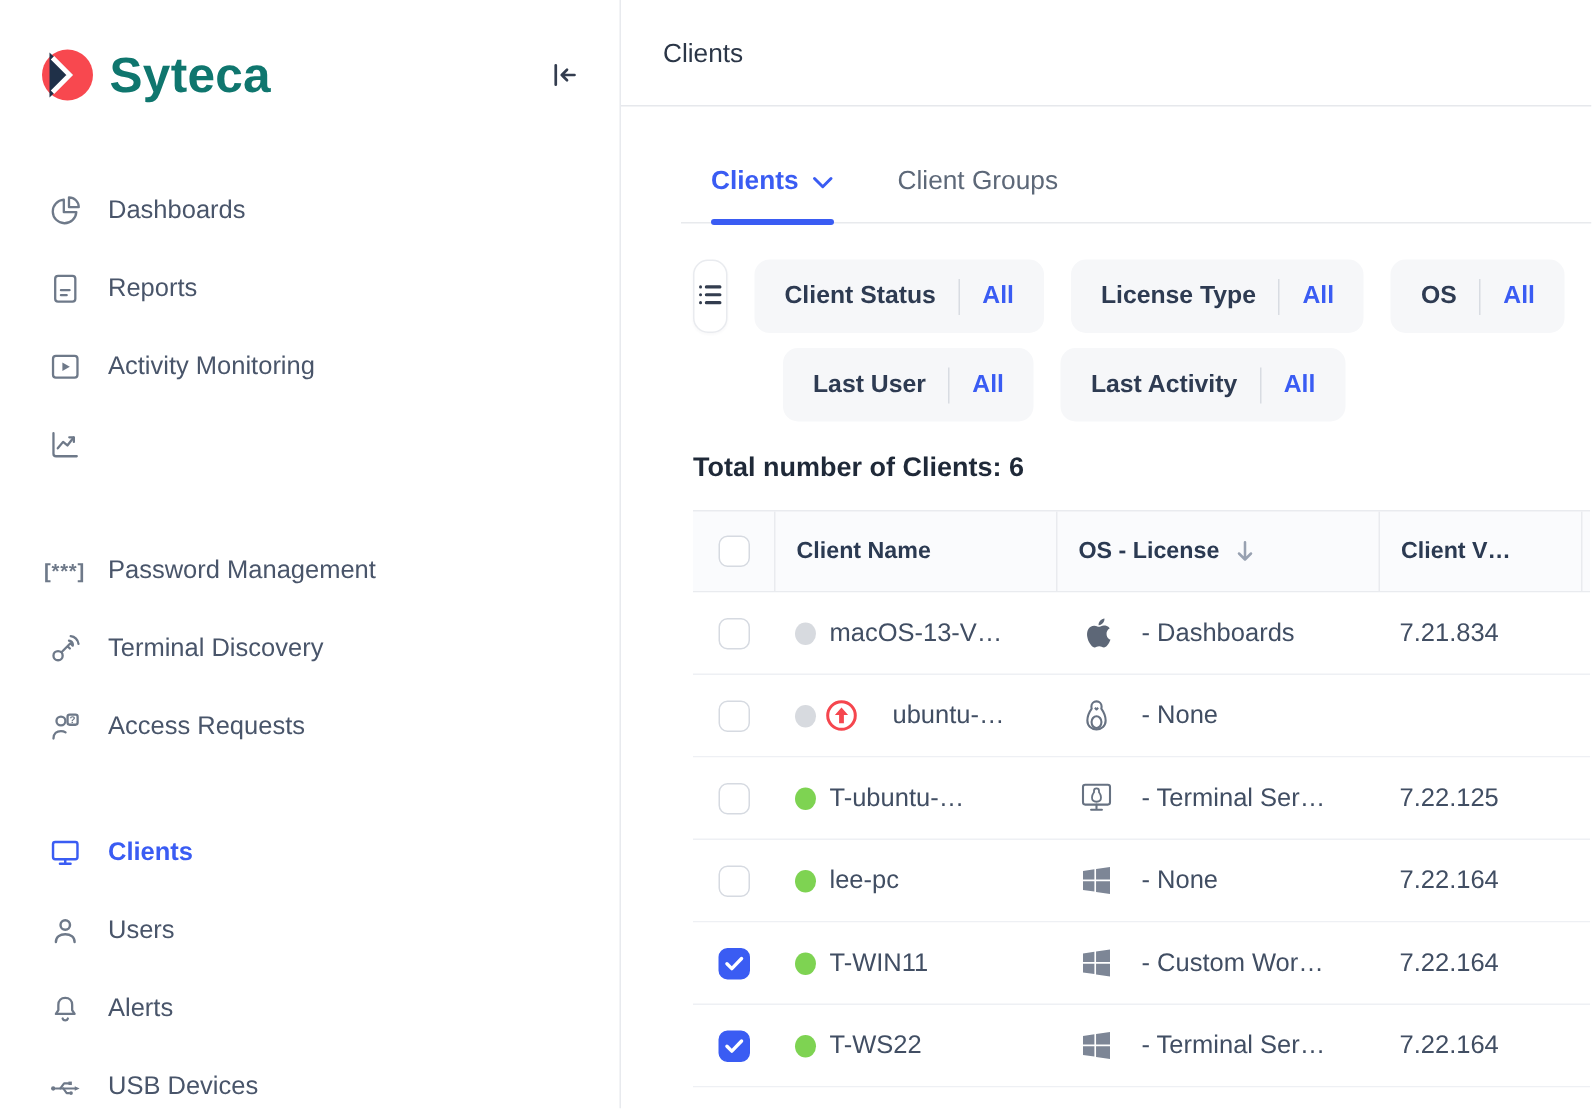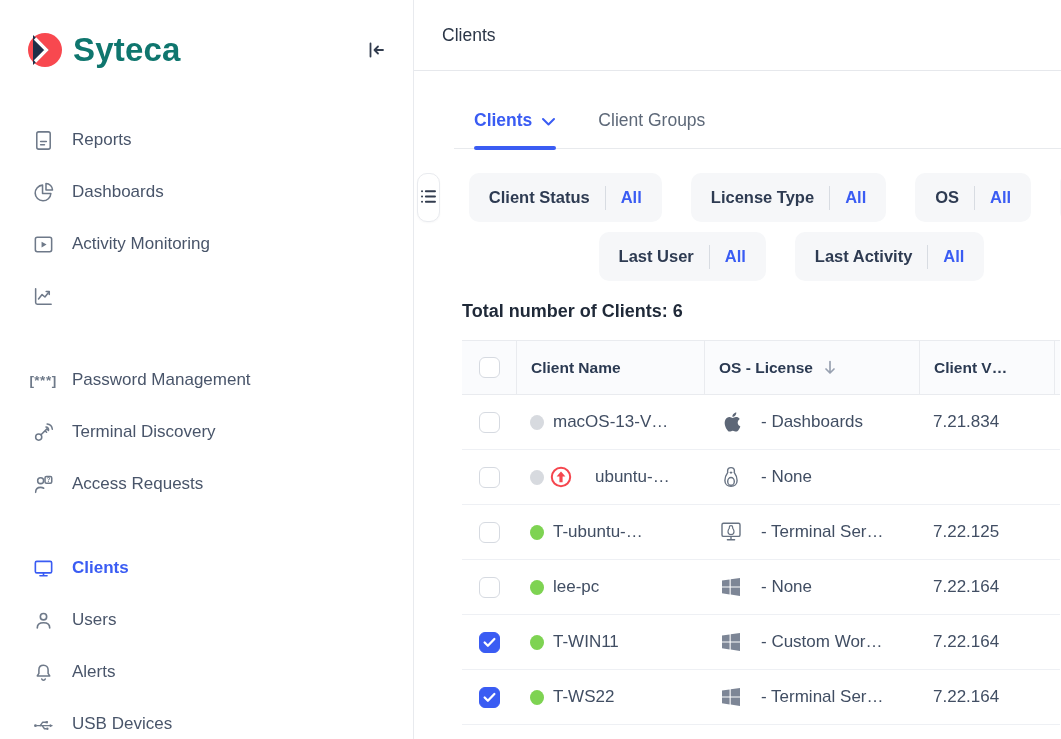--- a/index.html
+++ b/index.html
@@ -36,21 +36,21 @@
   
   .tabs { display:flex; gap:42px; padding:38px 0 0 20px; border-bottom:1px solid #e8eaed; }
   .tab { position:relative; padding-bottom:16px; font-size:17.5px; color:#5d6878; cursor:pointer; display:flex; align-items:center; gap:9px; }
   .tab.active { color:#3a5cf3; font-weight:700; }
   .tab.active::after { content:""; position:absolute; left:0; right:0; bottom:-2px; height:4px; border-radius:2px; background:#3a5cf3; }
   .tab .chev { display:none; margin-top:2px; }
   .tab.active .chev { display:block; }
 
   
   .filters { margin-top:24px; padding-left:8px; }
-  .frow { display:flex; align-items:center; gap:29px; margin-bottom:10px;justify-content:center; }
+  .frow { display:flex; align-items:center; gap:18px; margin-bottom:10px; }
   .frow.second { margin-left:60px; }
   .fbtn { width:52px; height:49px; border:1px solid #e9ebef; border-radius:10px; background:#fff;
     display:flex; align-items:center; justify-content:center; cursor:pointer; box-shadow:0 1px 2px rgba(40,50,70,.04); color:#333d4f; }
   .fbtn svg { width:21px; height:21px; }
   .chip { display:flex; align-items:center; height:49px; background:#f6f7f9; border-radius:10px; padding:0 20px; cursor:pointer; white-space:nowrap; }
   .chip .clabel { font-size:16.5px; font-weight:700; color:#2e3b52; }
   .chip .cdiv { width:1px; height:24px; background:#d8dce2; margin:0 15px; }
   .chip .cval { font-size:16.5px; font-weight:700; color:#3a5cf3; }
   .chip.sliver { width:46px; padding:0; flex:0 0 46px; }
 
@@ -107,35 +107,35 @@
         <svg viewBox="0 0 24 24" fill="none" stroke="currentColor" stroke-width="1.8" stroke-linecap="round" stroke-linejoin="round">
           <path d="M7.5,5.5 v13 M20,12 H11.5 M15,8.5 L11.5,12 l3.5,3.5"></path>
           </svg>
       </button>
     </div>
 
     <nav class="nav">
       <div class="nav-group">
         <div class="side-item">
           <span class="icon">
+            <svg viewBox="0 0 24 24" fill="none" stroke="currentColor" stroke-width="1.6" stroke-linejoin="round">
+              <path d="M11,4.3 a8.2,8.2 0 1 0 8.7,8.7 h-8.7 z"></path>
+                <path d="M14.6,2.7 a6.8,6.8 0 0 1 6.8,6.8 h-6.8 z"></path>
+              </svg>
+            </span>
+          <span class="lbl">Dashboards</span>
+        </div>
+        <div class="side-item">
+          <span class="icon">
             <svg viewBox="0 0 24 24" fill="none" stroke="currentColor" stroke-width="1.6" stroke-linecap="round">
               <rect x="5" y="3" width="14" height="18" rx="2"></rect>
                 <path d="M9,13 h6 M9,16.5 h4"></path>
               </svg>
             </span>
           <span class="lbl">Reports</span>
-        </div>
-        <div class="side-item">
-          <span class="icon">
-            <svg viewBox="0 0 24 24" fill="none" stroke="currentColor" stroke-width="1.6" stroke-linejoin="round">
-              <path d="M11,4.3 a8.2,8.2 0 1 0 8.7,8.7 h-8.7 z"></path>
-                <path d="M14.6,2.7 a6.8,6.8 0 0 1 6.8,6.8 h-6.8 z"></path>
-              </svg>
-            </span>
-          <span class="lbl">Dashboards</span>
         </div>
         <div class="side-item">
           <span class="icon">
             <svg viewBox="0 0 24 24" fill="none" stroke="currentColor" stroke-width="1.6">
               <rect x="3.5" y="4.5" width="17" height="15" rx="2"></rect>
                 <path d="M10,9 l5.2,3 L10,15 z" fill="currentColor" stroke="none"></path>
               </svg>
             </span>
           <span class="lbl">Activity Monitoring</span>
         </div>

